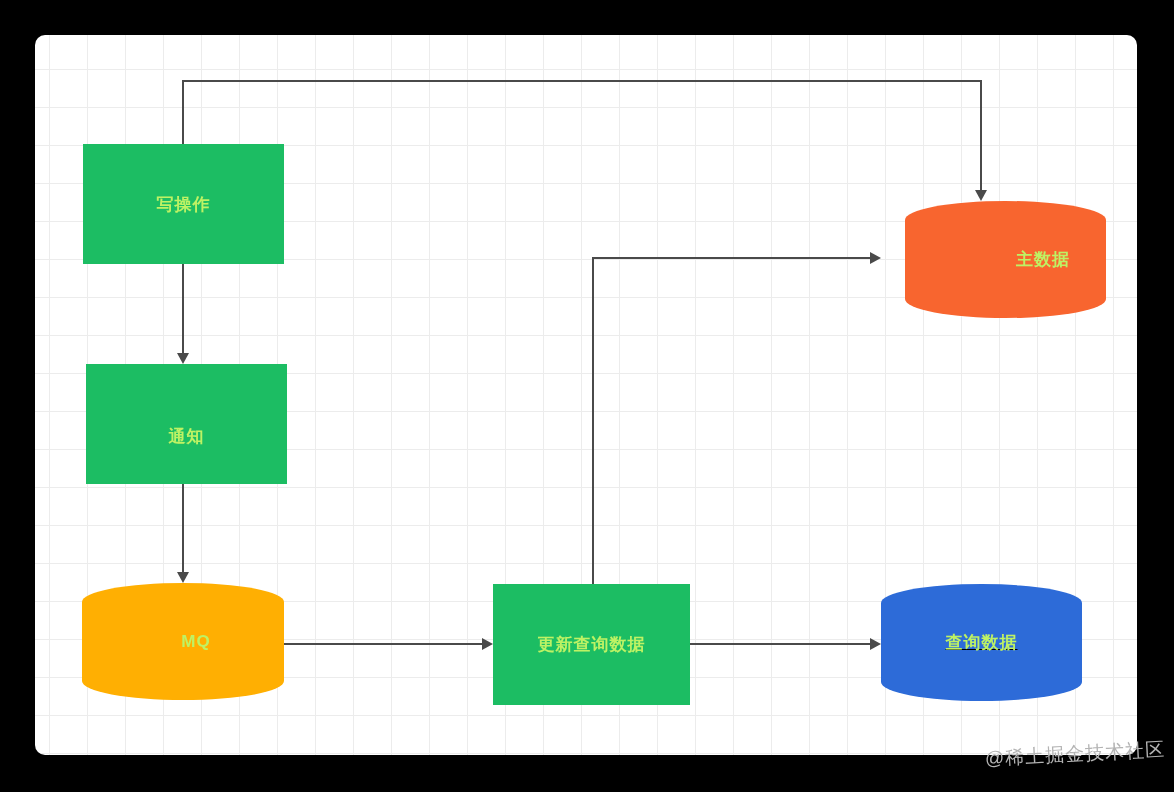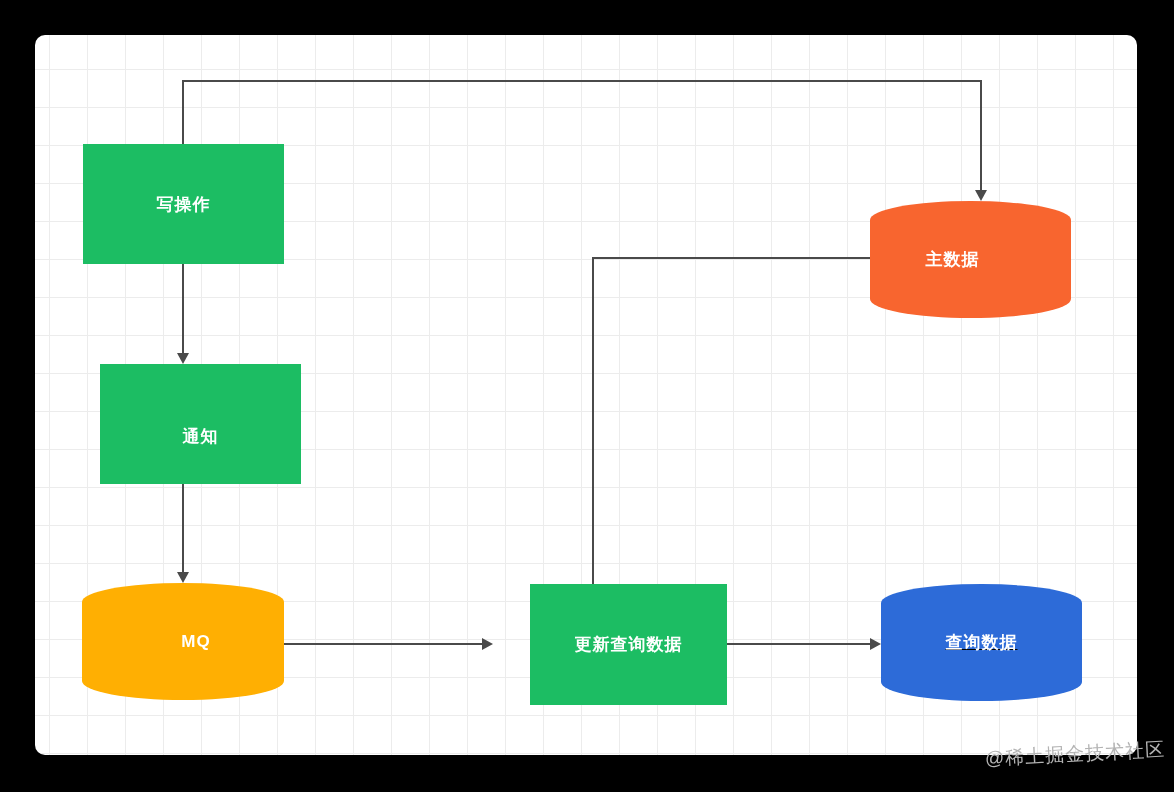--- a/index.html
+++ b/index.html
@@ -34,21 +34,21 @@
     display: flex;
     align-items: center;
     justify-content: center;
   }
   .node > svg.shape {
     position: absolute;
     left: 0; top: 0;
   }
   .node .label {
     position: relative;
-    color: #ffffff;
+    color: #bef264;
     font-size: 17px;
     font-weight: 600;
     letter-spacing: 1px;
     white-space: nowrap;
   }
   .watermark {
     position: absolute;
     left: 985px; top: 746px;
     font-size: 19px;
     color: #b3b3b3;
@@ -97,42 +97,42 @@
   </g>
 </svg>
 
 <div class="node" style="left:83px; top:144px; width:201px; height:120px;">
   <svg class="shape" width="201" height="120">
     <rect x="0" y="0" width="201" height="120" fill="#1cbd63"></rect>
   </svg>
   <span class="label">写操作</span>
 </div>
 
-<div class="node" style="left:100px; top:364px; width:201px; height:144px;">
+<div class="node" style="left:86px; top:364px; width:201px; height:144px;">
   <svg class="shape" width="201" height="120">
     <rect x="0" y="0" width="201" height="120" fill="#1cbd63"></rect>
   </svg>
   <span class="label">通知</span>
 </div>
 
 <div class="node" style="left:82px; top:583px; width:228px; height:117px;">
   <svg class="shape" width="202" height="117">
     <path d="M 0,19 A 101,19 0 0 1 202,19 L 202,98 A 101,19 0 0 1 0,98 Z" fill="#ffaf02"></path>
   </svg>
   <span class="label">MQ</span>
 </div>
 
-<div class="node" style="left:493px; top:584px; width:197px; height:121px;margin-left:37px;">
+<div class="node" style="left:493px; top:584px; width:197px; height:121px;">
   <svg class="shape" width="197" height="121">
     <rect x="0" y="0" width="197" height="121" fill="#1cbd63"></rect>
   </svg>
   <span class="label">更新查询数据</span>
 </div>
 
-<div class="node" style="left:870px; top:201px; width:165px; height:117px;">
+<div class="node" style="left:905px; top:201px; width:165px; height:117px;justify-content:flex-end;">
   <svg class="shape" width="201" height="117">
     <path d="M 0,19 A 100.5,19 0 0 1 201,19 L 201,98 A 100.5,19 0 0 1 0,98 Z" fill="#f8652f"></path>
   </svg>
   <span class="label">主数据</span>
 </div>
 
 <div class="node" style="left:881px; top:584px; width:201px; height:117px;text-decoration:underline;">
   <svg class="shape" width="201" height="117">
     <path d="M 0,19 A 100.5,19 0 0 1 201,19 L 201,98 A 100.5,19 0 0 1 0,98 Z" fill="#2d6bd8"></path>
   </svg>

